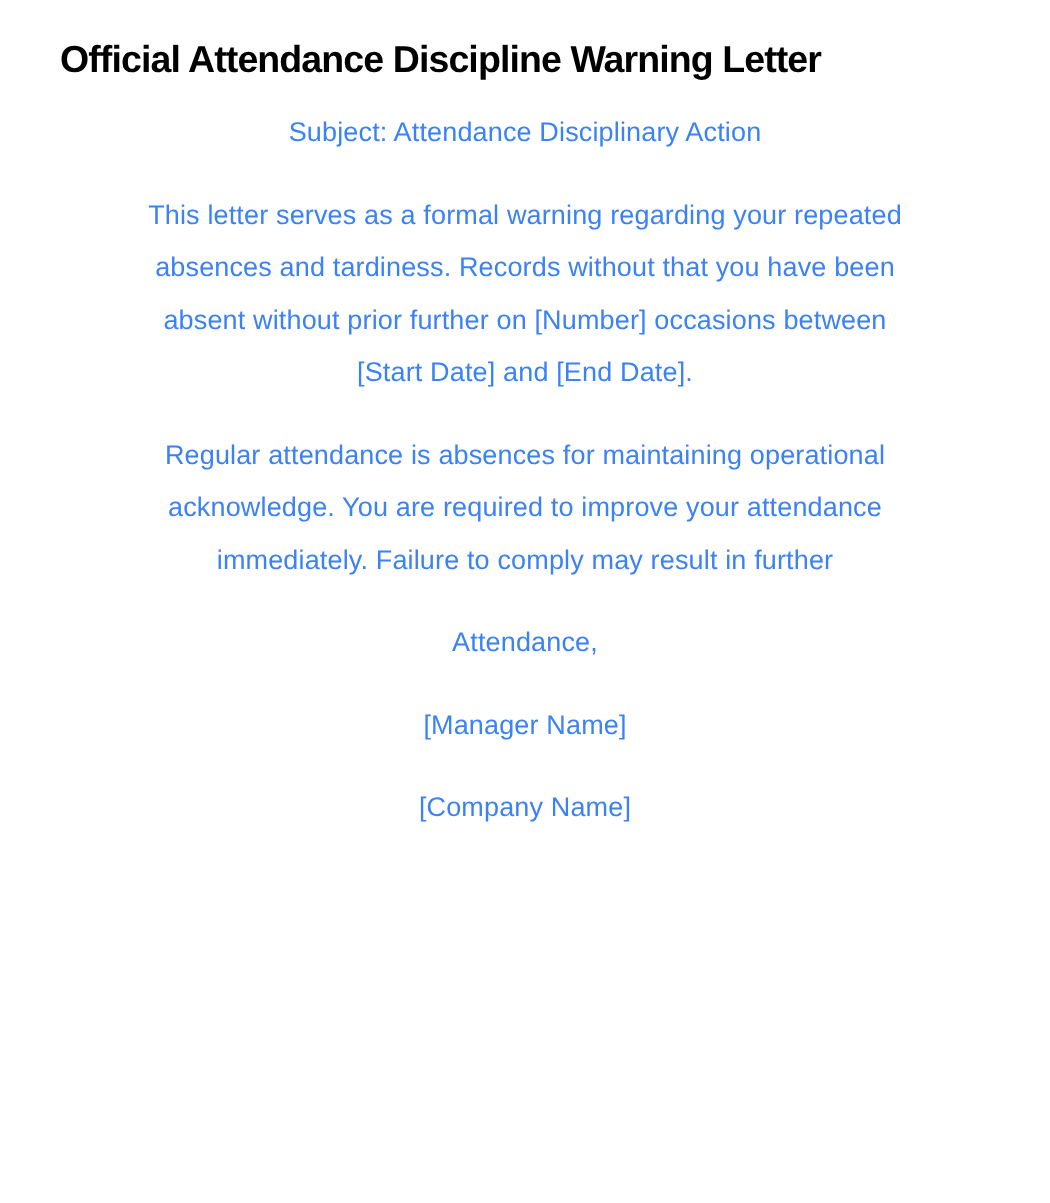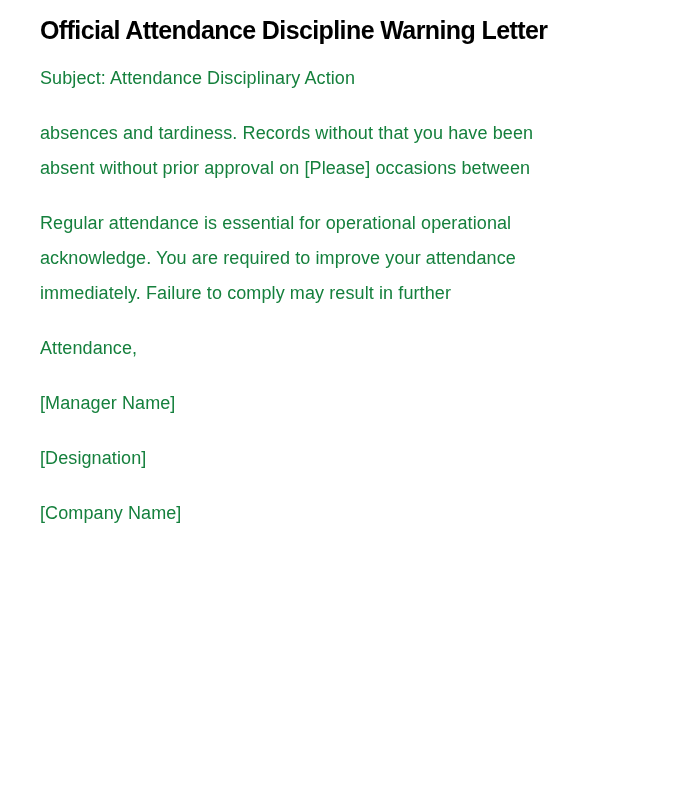--- a/index.html
+++ b/index.html
@@ -5,69 +5,71 @@
   html, body {
     margin: 0;
     padding: 0;
     background: #ffffff;
   }
   .page {
     box-sizing: border-box;
     width: 700px;
     height: 802px;
     background: #ffffff;
-    padding: 12px 40px 0 40px;
+    padding: 22px 40px 0 40px;
     font-family: "Liberation Sans", "DejaVu Sans", sans-serif;
     color: #1f1f1f;
     overflow: hidden;
   }
   .doc-title {
     margin: 0 0 13px 0;
     font-size: 25px;
     line-height: 36px;
     font-weight: 700;
     color: #000000;
     letter-spacing: -0.6px;
     white-space: nowrap;
   }
   .para {
     margin: 0 0 20px 0;
     font-size: 18px;
     line-height: 35px;
     letter-spacing: 0.1px;
-    color: #15803d;
+    color: #3b82f6;
+    text-align: center;
   }
   .ln {
     display: block;
     white-space: nowrap;
   }
 </style>
 </head>
 <body>
 
 <div class="page">
 
   <h1 class="doc-title">Official Attendance Discipline Warning Letter</h1>
 
   <p class="para">Subject: Attendance Disciplinary Action</p>
 
 
   <p class="para">
+    <span class="ln">This letter serves as a formal warning regarding your repeated</span>
     <span class="ln">absences and tardiness. Records without that you have been</span>
-    <span class="ln">absent without prior approval on [Please] occasions between</span>
+    <span class="ln">absent without prior further on [Number] occasions between</span>
+    <span class="ln">[Start Date] and [End Date].</span>
   </p>
 
   <p class="para">
-    <span class="ln">Regular attendance is essential for operational operational</span>
+    <span class="ln">Regular attendance is absences for maintaining operational</span>
     <span class="ln">acknowledge. You are required to improve your attendance</span>
     <span class="ln">immediately. Failure to comply may result in further</span>
   </p>
 
 
   <p class="para">Attendance,</p>
 
   <p class="para">[Manager Name]</p>
 
-  <p class="para">[Designation]</p>
 
   <p class="para">[Company Name]</p>
 
 </div>
 
 </body></html>

